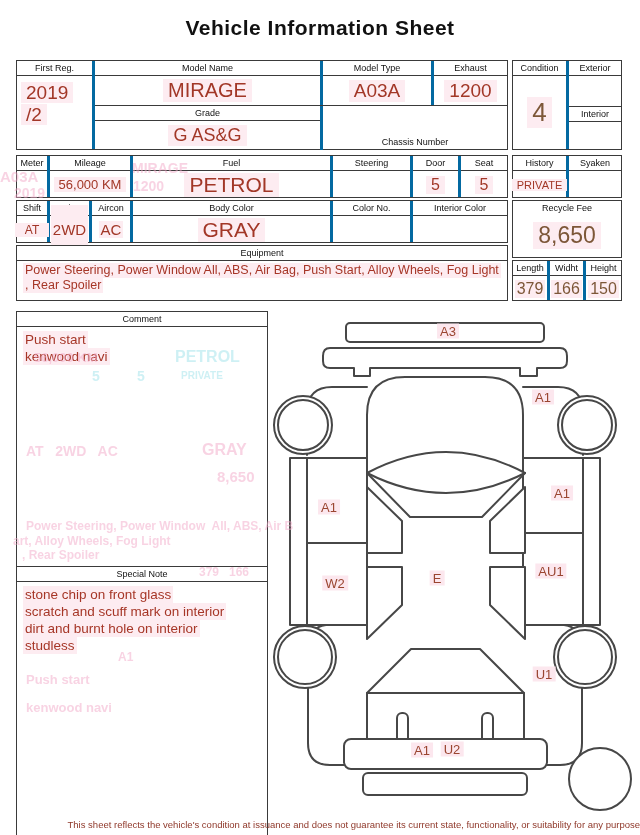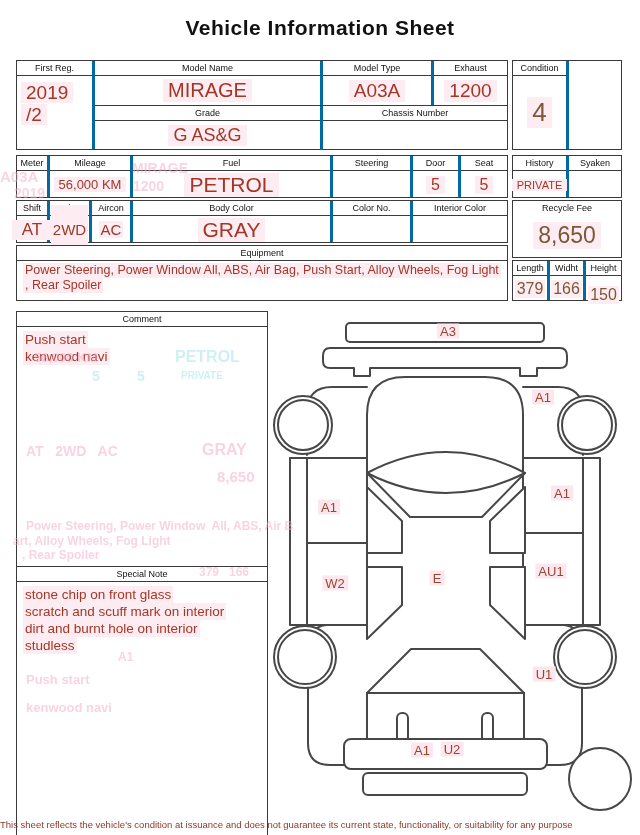--- a/index.html
+++ b/index.html
@@ -11,30 +11,30 @@
   .hdr{font-size:9px;height:14px;line-height:14px;text-align:center;color:#111;
        border-bottom:1px solid #3a3a3a;overflow:hidden;white-space:nowrap;}
   .hdr.noline{border-bottom:none;}
   .cell{box-sizing:border-box;}
   .br{border-right:3px solid #0369a1;}
   .bb{border-bottom:1px solid #3a3a3a;}
   .bt{border-top:1px solid #3a3a3a;}
   .vwrap{display:flex;align-items:center;justify-content:center;box-sizing:border-box;}
   .val{color:#a23727;background:#fdecf1;padding:0 5px;white-space:nowrap;}
   .brown .val,.val.brown{color:#7d5738;}
-  .row{display:flex;}
+  .row{display:flex;align-items:flex-end;}
   .notes{padding:4px 6px;color:#a63627;}
   .notes div{background:#fdecf1;display:table;padding:0 2px;}
   .ghost{position:absolute;font-weight:bold;opacity:.5;pointer-events:none;z-index:3;white-space:pre;}
   .ghost.pink{color:#f2a9c8;}
   .ghost.cyan{color:#9fe2ea;}
   #diagram{position:absolute;left:270px;top:315px;width:370px;height:505px;z-index:2;}
   .dlabel{position:absolute;transform:translate(-50%,-50%);font-size:13px;color:#9a4530;
           background:#fcE7ee;background:#fce7ee;padding:0 3px;z-index:4;white-space:nowrap;}
-  .footer{position:absolute;left:0;top:819px;width:640px;text-align:left;
+  .footer{position:absolute;left:0;top:819px;width:640px;text-align:right;
           font-size:9.5px;color:#8f382a;z-index:2;}
 </style>
 </head>
 <body>
 
 <div class="page">
 
   <div class="title">Vehicle Information Sheet</div>
 
   <div class="box" style="left:16px;top:60px;width:492px;height:90px;display:flex;">
@@ -80,20 +80,30 @@
     </div>
   </div>
 
   <div class="box" style="left:512px;top:60px;width:110px;height:90px;display:flex;">
     <div class="cell br" style="width:56px;">
       <div class="hdr">Condition</div>
       <div class="vwrap" style="height:73px;">
           <span class="val brown" style="font-size:26px;">4</span>
         </div>
     </div>
+    <div class="cell" style="width:52px;">
+      <div class="hdr">Exterior</div>
+      <div class="vwrap" style="height:30px;">
+          <span></span>
+        </div>
+      <div class="hdr bt">Interior</div>
+      <div class="vwrap" style="height:28px;">
+          <span></span>
+        </div>
+    </div>
   </div>
 
   <div class="box" style="left:16px;top:155px;width:492px;height:43px;display:flex;">
     <div class="cell br" style="width:33px;">
       <div class="hdr">Meter</div>
       <div class="vwrap" style="height:27px;">
           <span></span>
         </div>
     </div>
     <div class="cell br" style="width:83px;">
@@ -140,21 +150,21 @@
       <div class="vwrap" style="height:27px;">
           <span></span>
         </div>
     </div>
   </div>
 
   <div class="box" style="left:16px;top:200px;width:492px;height:43px;display:flex;">
     <div class="cell br" style="width:33px;">
       <div class="hdr">Shift</div>
       <div class="vwrap" style="height:27px;">
-          <span class="val" style="font-size:17px;padding:0 10px;">AT</span>
+          <span class="val" style="font-size:12px;padding:0 10px;">AT</span>
         </div>
     </div>
     <div class="cell br" style="width:42px;">
       <div class="hdr">Drive</div>
       <div class="vwrap" style="height:27px;">
           <span class="val" style="font-size:15px;padding:16px 2px;">2WD</span>
         </div>
     </div>
     <div class="cell br" style="width:41px;">
       <div class="hdr">Aircon</div>
@@ -205,21 +215,21 @@
         </div>
     </div>
     <div class="cell br" style="width:36px;">
       <div class="hdr">Widht</div>
       <div class="vwrap" style="height:25px;">
           <span class="val brown" style="font-size:16px;padding:0 2px;">166</span>
         </div>
     </div>
     <div class="cell" style="width:35px;">
       <div class="hdr">Height</div>
-      <div class="vwrap" style="height:25px;margin-top:6px;">
+      <div class="vwrap" style="height:25px;">
           <span class="val brown" style="font-size:16px;padding:0 2px;">150</span>
         </div>
     </div>
   </div>
 
   <div class="box" style="left:16px;top:311px;width:252px;height:262px;">
     <div class="hdr">Comment</div>
     <div class="notes" style="font-size:13.5px;line-height:17px;">
         <div>Push start</div>
         <div>kenwood navi</div>

